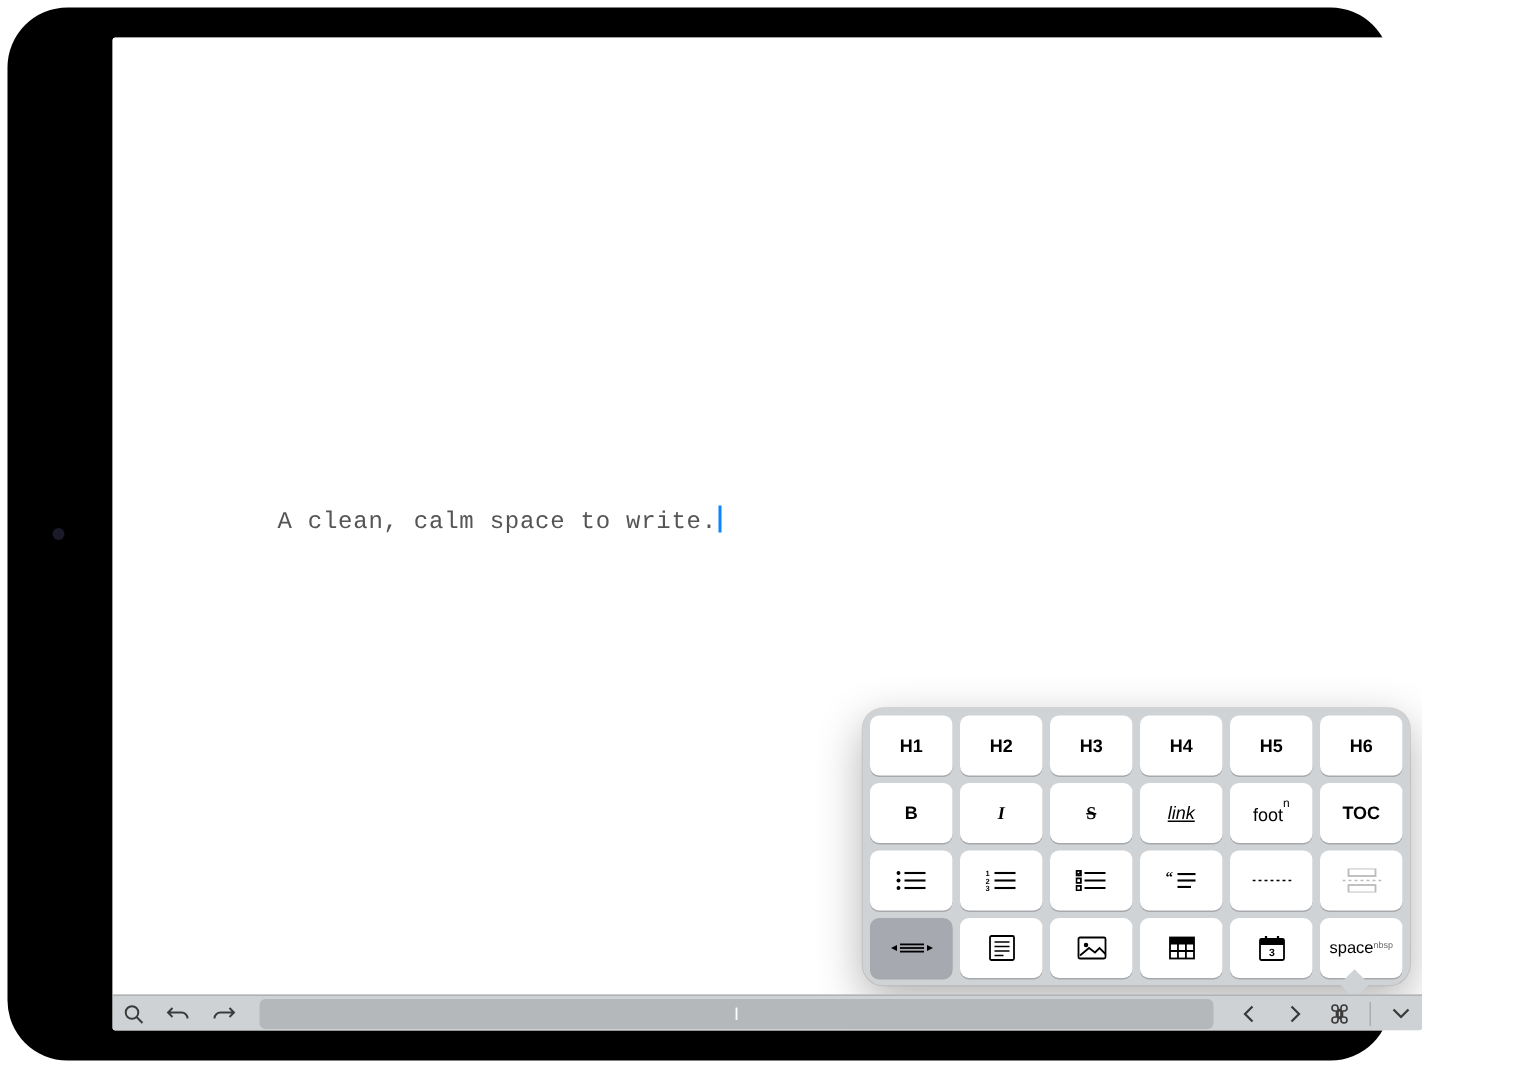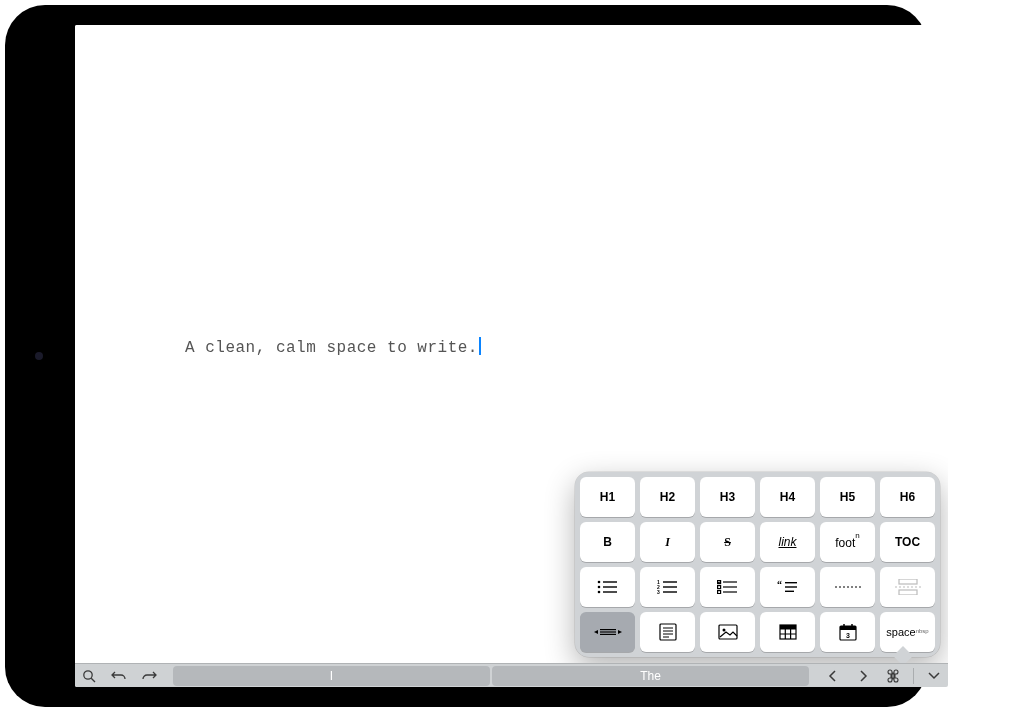--- a/index.html
+++ b/index.html
@@ -385,23 +385,20 @@
       <div class="bar-btn">
         <svg width="16" height="12" viewBox="0 0 16 12">
             <path d="M12 2 L15 5 L12 8 M14.5 5 H6 A4 4 0 0 0 2 9" fill="none" stroke="#3a3a3a" stroke-width="1.3"></path>
           </svg>
       </div>
 
       <div class="predict-row">
         <div class="predict">
             <span>I</span>
           </div>
-        <div class="predict">
-            <span>The</span>
-          </div>
       </div>
 
       <div class="right-btns">
         <div class="bar-btn">
           <svg width="10" height="12" viewBox="0 0 10 12">
               <path d="M7 1 L2 6 L7 11" fill="none" stroke="#3a3a3a" stroke-width="1.5"></path>
             </svg>
         </div>
         <div class="bar-btn">
           <svg width="10" height="12" viewBox="0 0 10 12">

